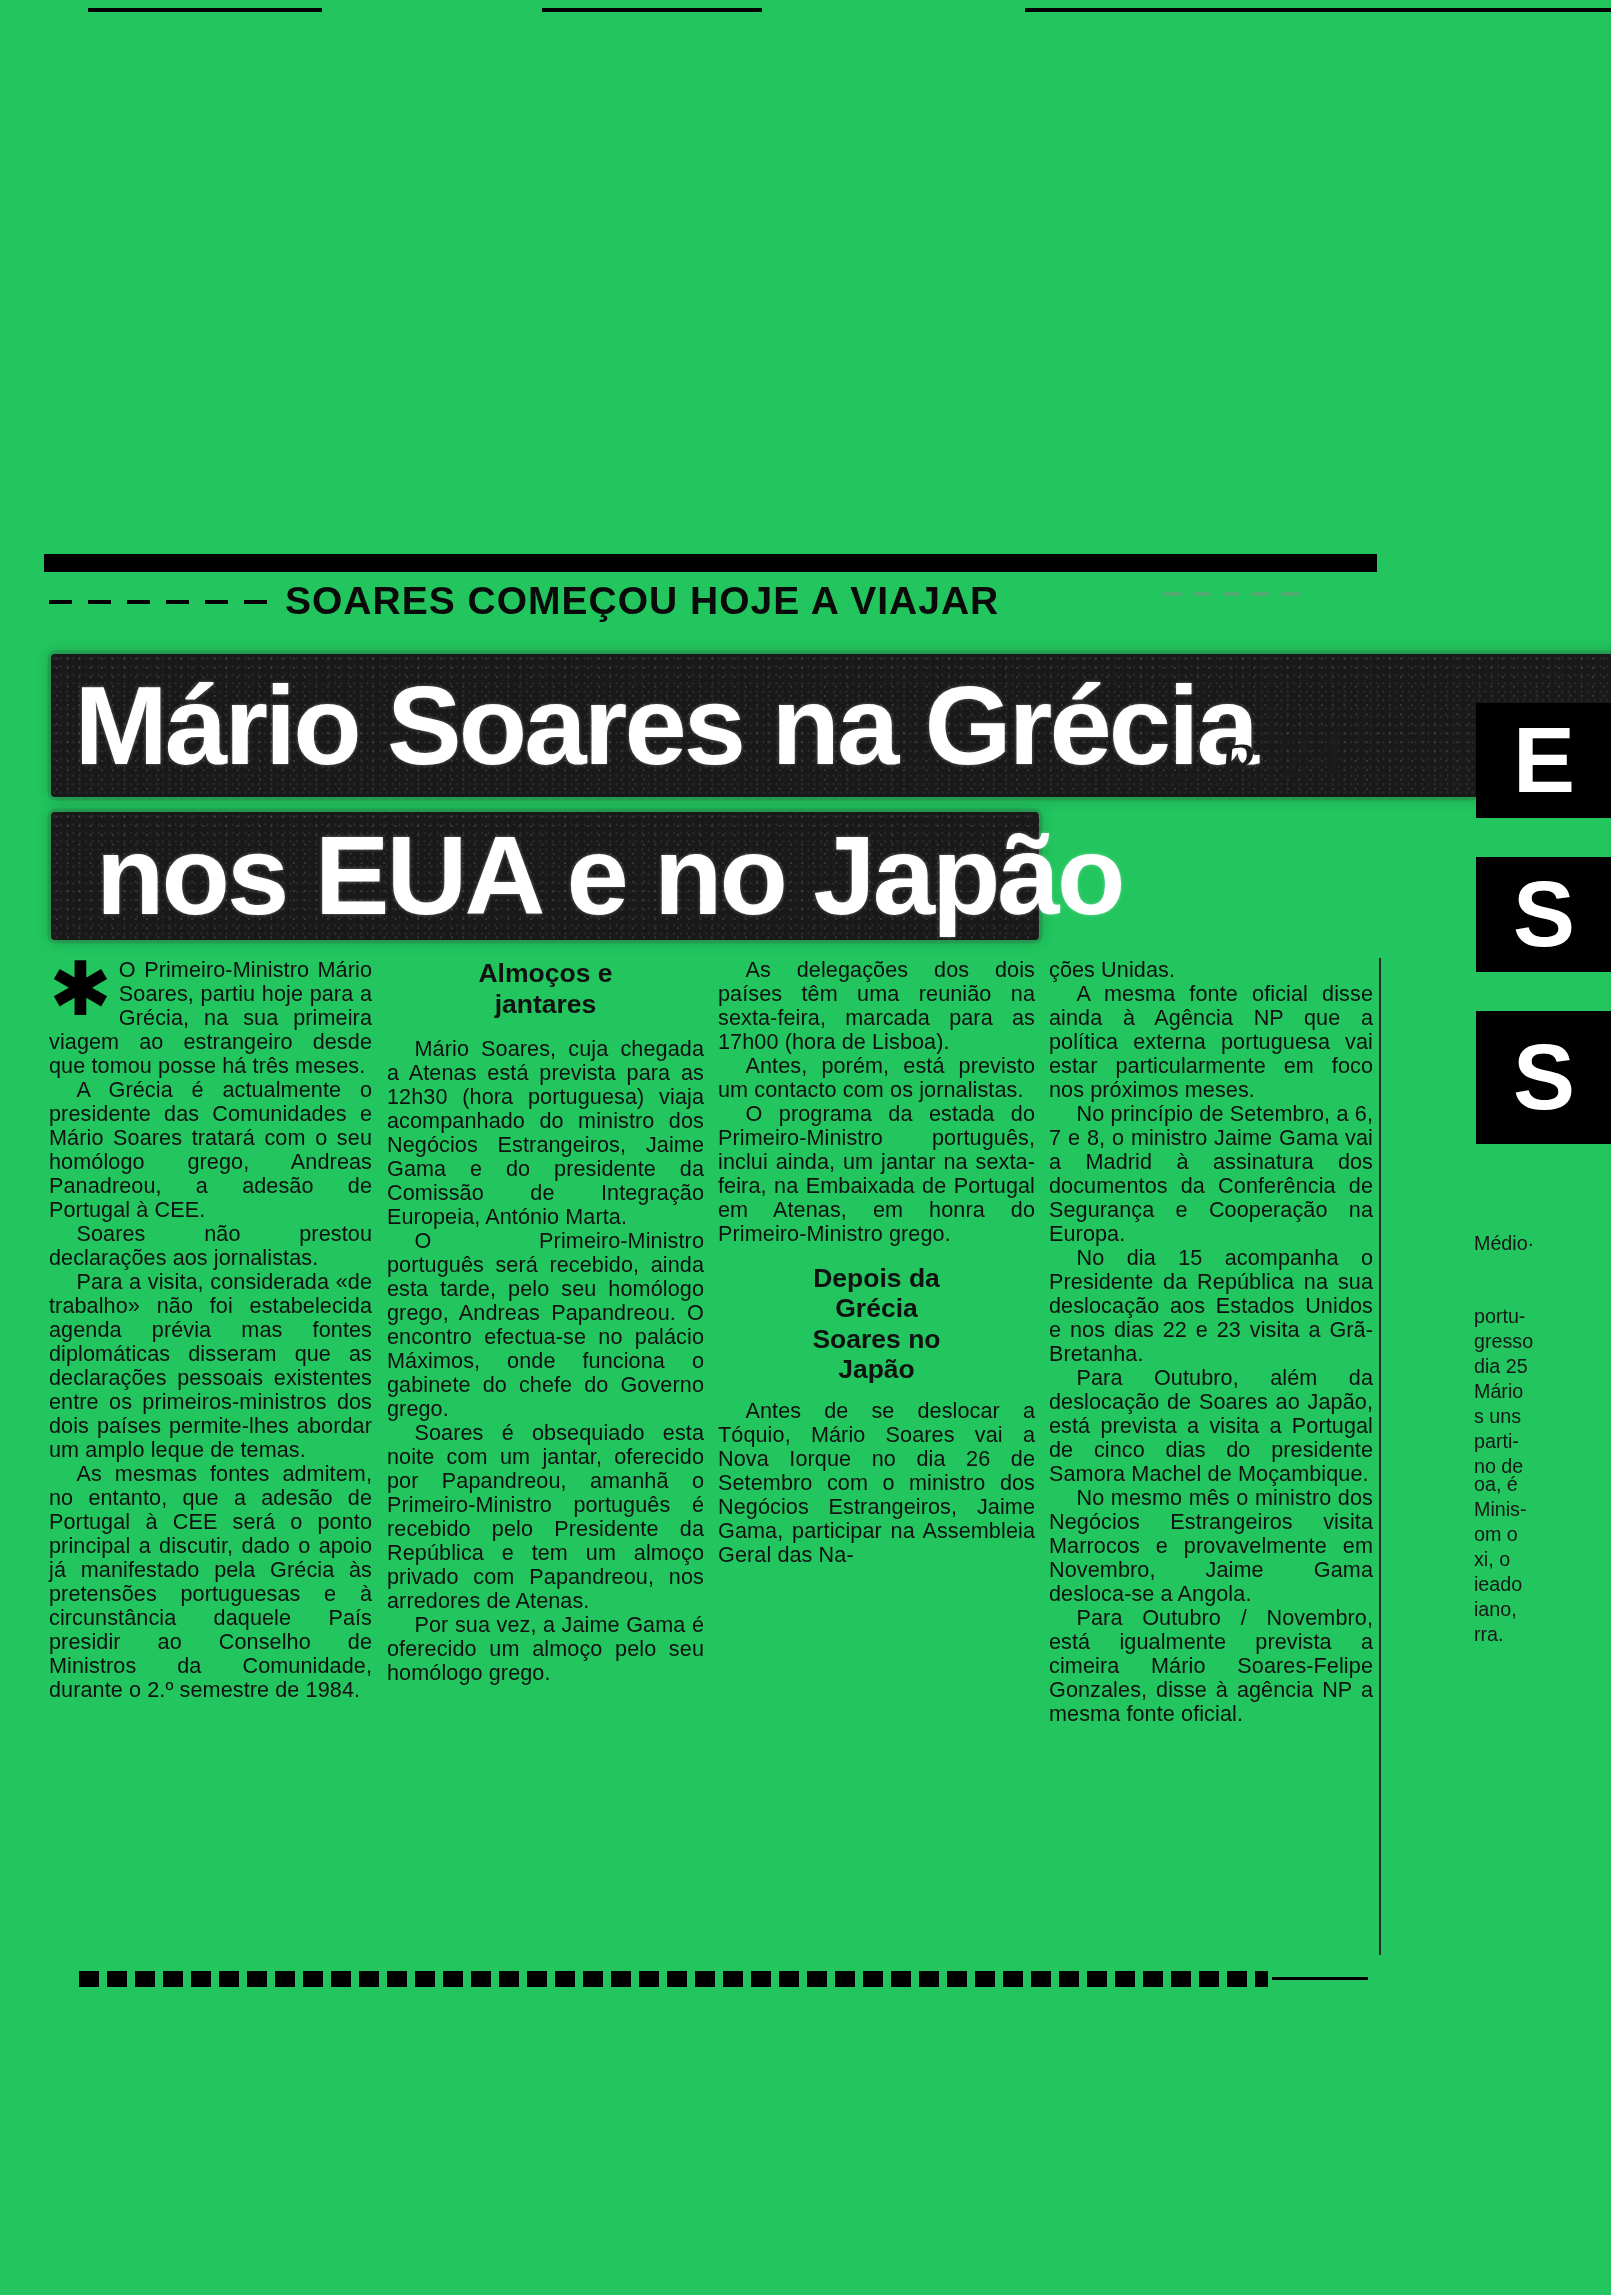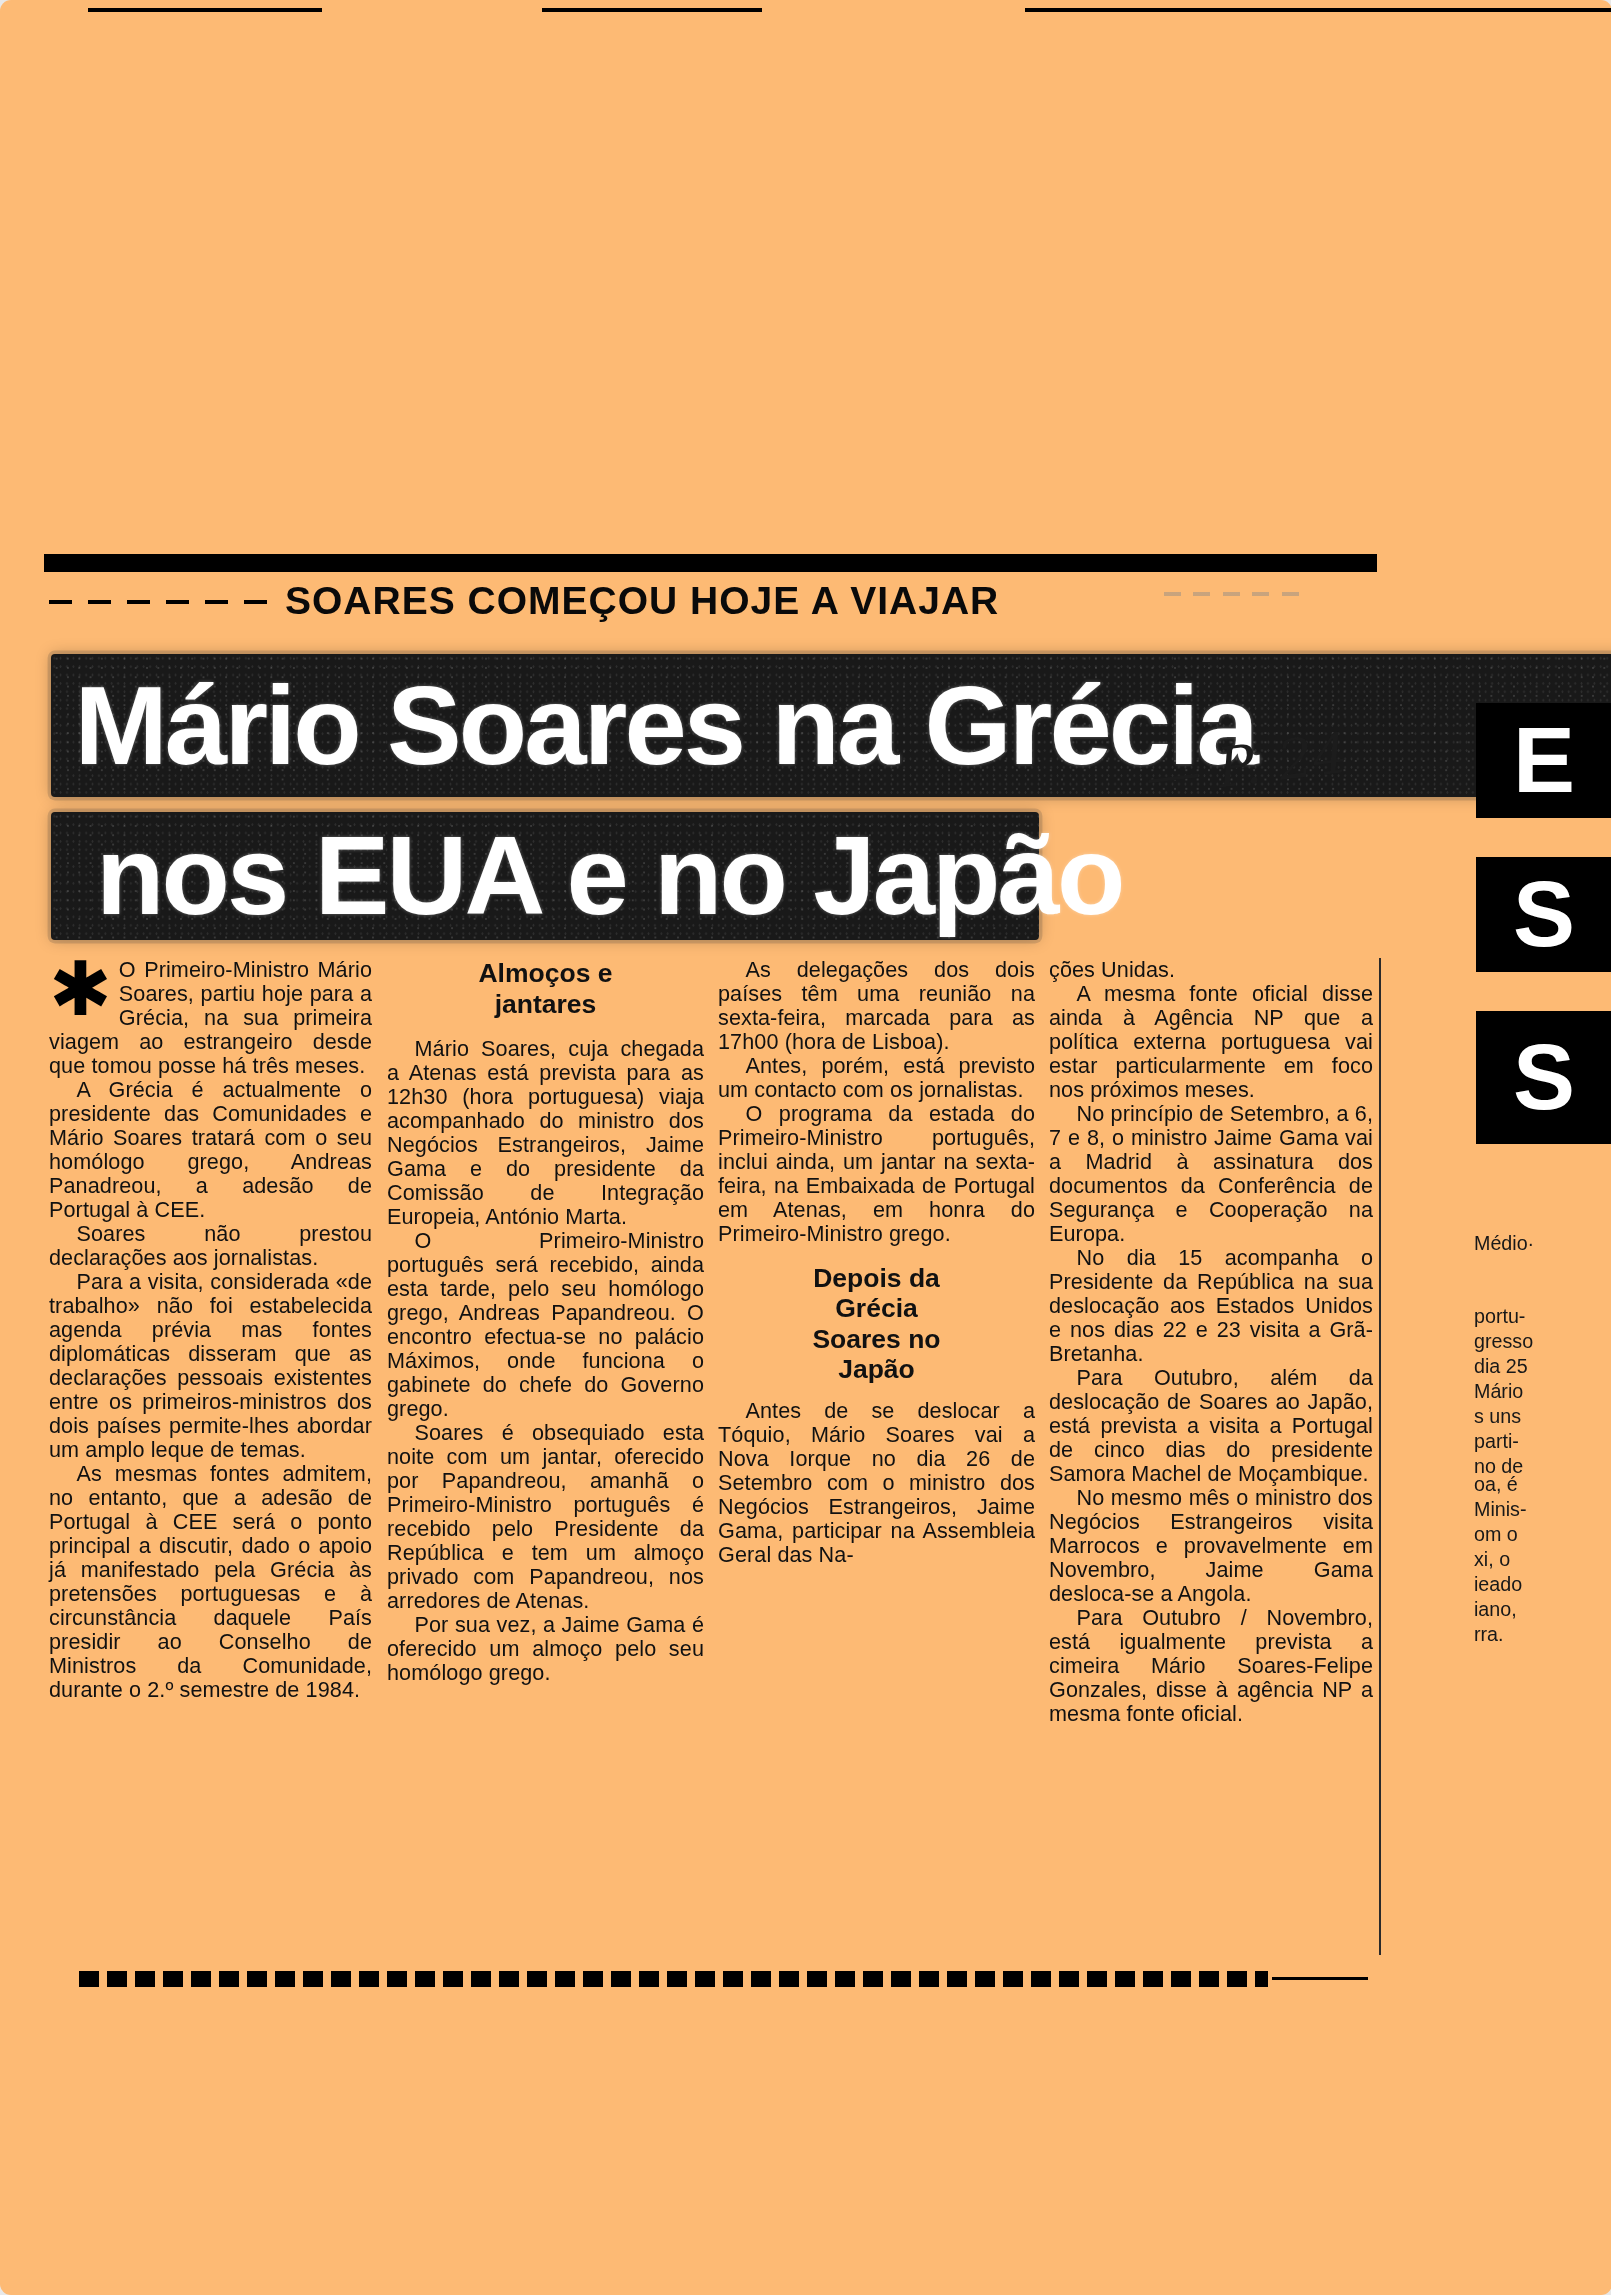--- a/index.html
+++ b/index.html
@@ -1,23 +1,22 @@
 <!DOCTYPE html>
 <html style="font-size:7.9px"><head>
 <meta charset="utf-8">
 <style>
   html,body{margin:0;padding:0;background:#e8e8e8;}
   .page{
     position:relative;
     width:1612px;height:2295px;
-    background:#fdba74;
+    background:#22c55e;
     overflow:hidden;
     font-family:"Liberation Sans",sans-serif;
     color:#111;
-    border-radius:11px;
   }
   
   .scanline{position:absolute;height:4.4px;background:#000;}
   
   .top-rule{position:absolute;left:44px;top:554px;width:1333px;height:17.7px;background:#000;}
   
   .kicker-row{position:absolute;left:49px;top:579px;width:1356px;height:49px;}
   .kicker-dashes{position:absolute;left:0;top:20.6px;width:231px;height:4.9px;
     background:repeating-linear-gradient(90deg,#000 0 22.6px,transparent 22.6px 39px);}
   .kicker-text{position:absolute;left:236px;top:0;font-size:39px;font-weight:bold;

